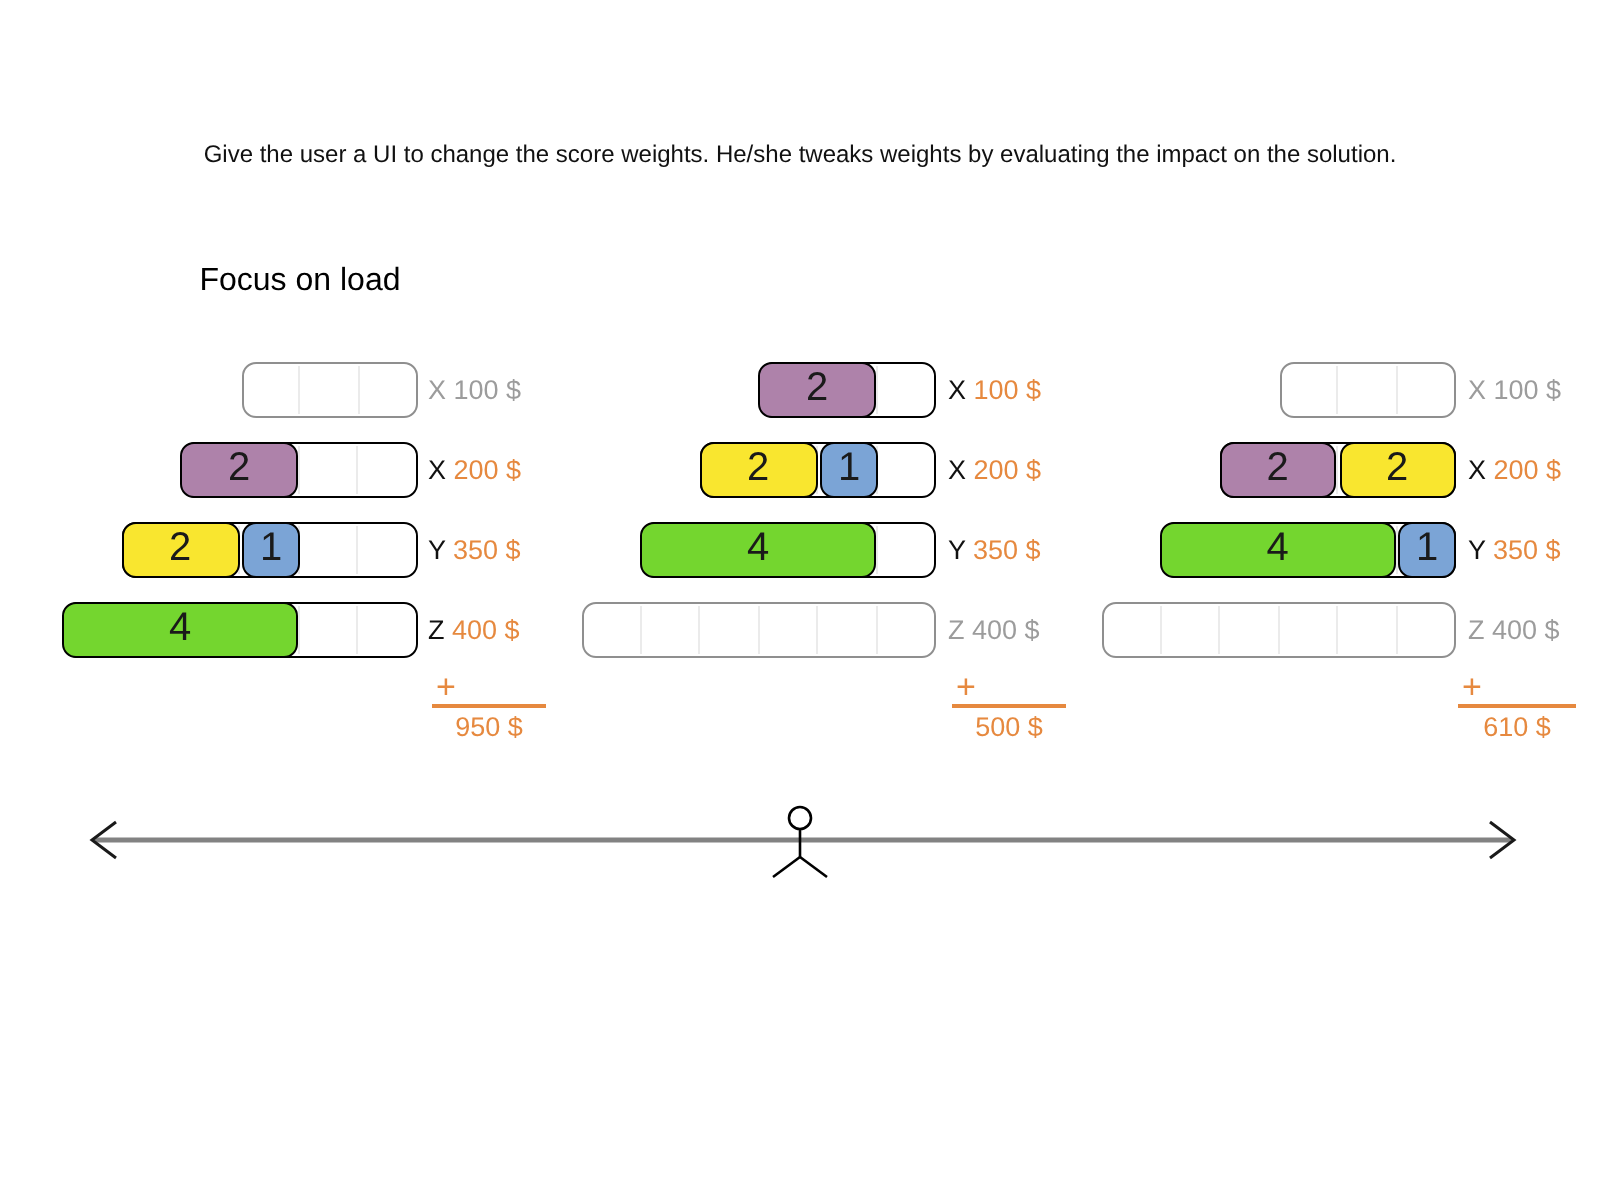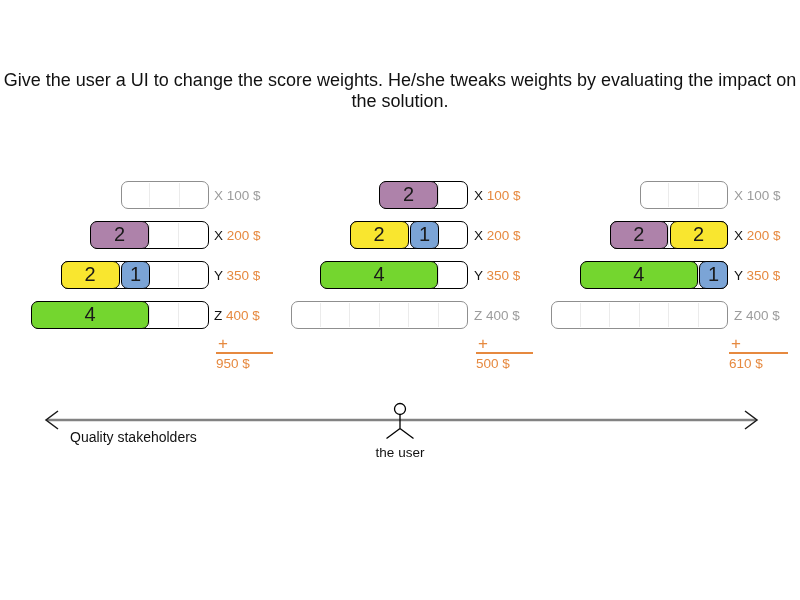--- a/index.html
+++ b/index.html
@@ -1,54 +1,55 @@
 <!DOCTYPE html>
 <html><head>
 <meta charset="utf-8">
 <style>
   html,body{margin:0;padding:0;background:#fff;}
   .canvas{position:relative;width:800px;height:600px;background:#fff;overflow:hidden;
           font-family:"Liberation Sans",sans-serif;color:#1a1a1a;}
   .title{position:absolute;top:19px;left:0;right:0;text-align:center;
          font-size:31px;font-weight:400;color:#000;}
   .subtitle{position:absolute;top:70px;left:0;right:0;text-align:center;
-            font-size:18px;color:#111;}
+            font-size:12px;color:#111;}
   .colheader{position:absolute;top:132px;width:200px;text-align:center;
              font-size:16px;color:#000;}
   .bar{position:absolute;height:28px;background:#fff;border:1.5px solid #000;
        border-radius:7px;box-sizing:border-box;}
   .bar.inactive{border-color:#8f8f8f;}
   .bar i{position:absolute;top:1px;bottom:1px;width:1px;background:#ebebeb;}
   .block{position:absolute;top:-1.5px;height:28px;border:1.5px solid #000;
          border-radius:7px;box-sizing:border-box;display:flex;align-items:center;
          justify-content:center;font-size:20px;color:#1a1a1a;}
   .block.purple{background:#ae82aa;}
   .block.yellow{background:#f9e62f;}
   .block.blue{background:#7ba4d6;}
   .block.green{background:#74d62f;}
   .rowlabel{position:absolute;transform:translateY(-50%);font-size:13.5px;
             color:#111;white-space:nowrap;}
   .rowlabel .amt{color:#e6893f;}
   .rowlabel.inactive, .rowlabel.inactive .amt{color:#9c9c9c;}
   .sum{position:absolute;top:336px;}
   .sum .plus{font-size:17px;line-height:15px;color:#e6893f;
              border-bottom:2px solid #e6893f;padding:0 0 1px 2px;}
-  .sum .total{text-align:left;padding-top:2px;font-size:13.5px;color:#e6893f;}
+  .sum .total{text-align:center;padding-top:2px;font-size:13.5px;color:#e6893f;}
   .axis-svg{position:absolute;left:0;top:395px;}
   .axis-label{position:absolute;top:429px;font-size:14px;color:#111;white-space:nowrap;}
   .caption{position:absolute;left:300px;width:200px;text-align:center;
            font-size:13.5px;color:#111;}
 </style>
 </head>
 <body>
 
 <div class="canvas">
 
   <div class="subtitle">Give the user a UI to change the score weights. He/she tweaks weights by evaluating the impact on the solution.</div>
 
+  <div class="colheader" style="left:50px">Focus on load</div>
 
   <div class="bar inactive" style="left:120.5px;top:181px;width:88.5px">
       <i style="left: 57px;"></i>
       <i style="left: 27.5px;"></i>
     </div>
   <div class="bar" style="left:90.5px;top:221px;width:118px">
       <i style="left: 86.5px;"></i>
       <i style="left: 57px;"></i>
       <i style="left: 27.5px;"></i>
     <div class="block purple" style="left:-1.5px;width:59px">2</div>
@@ -159,16 +160,14 @@
     <polyline points="58,16 46,25 58,34" fill="none" stroke="#1a1a1a" stroke-width="1.5"></polyline>
     <polyline points="745,16 757,25 745,34" fill="none" stroke="#1a1a1a" stroke-width="1.5"></polyline>
     <g>
       <circle cx="400" cy="14" r="5.5" fill="#fff" stroke="#000" stroke-width="1.3"></circle>
       <line x1="400" y1="19.5" x2="400" y2="33.5" stroke="#000" stroke-width="1.3"></line>
       <line x1="400" y1="33.5" x2="386.5" y2="43.5" stroke="#000" stroke-width="1.3"></line>
       <line x1="400" y1="33.5" x2="413.5" y2="43.5" stroke="#000" stroke-width="1.3"></line>
     </g>
   </svg>
 
-  <div class="axis-label" style="left:70px">Quality stakeholders</div>
-  <div class="caption" style="top:445px">the user</div>
 
 </div>
 
 </body></html>

